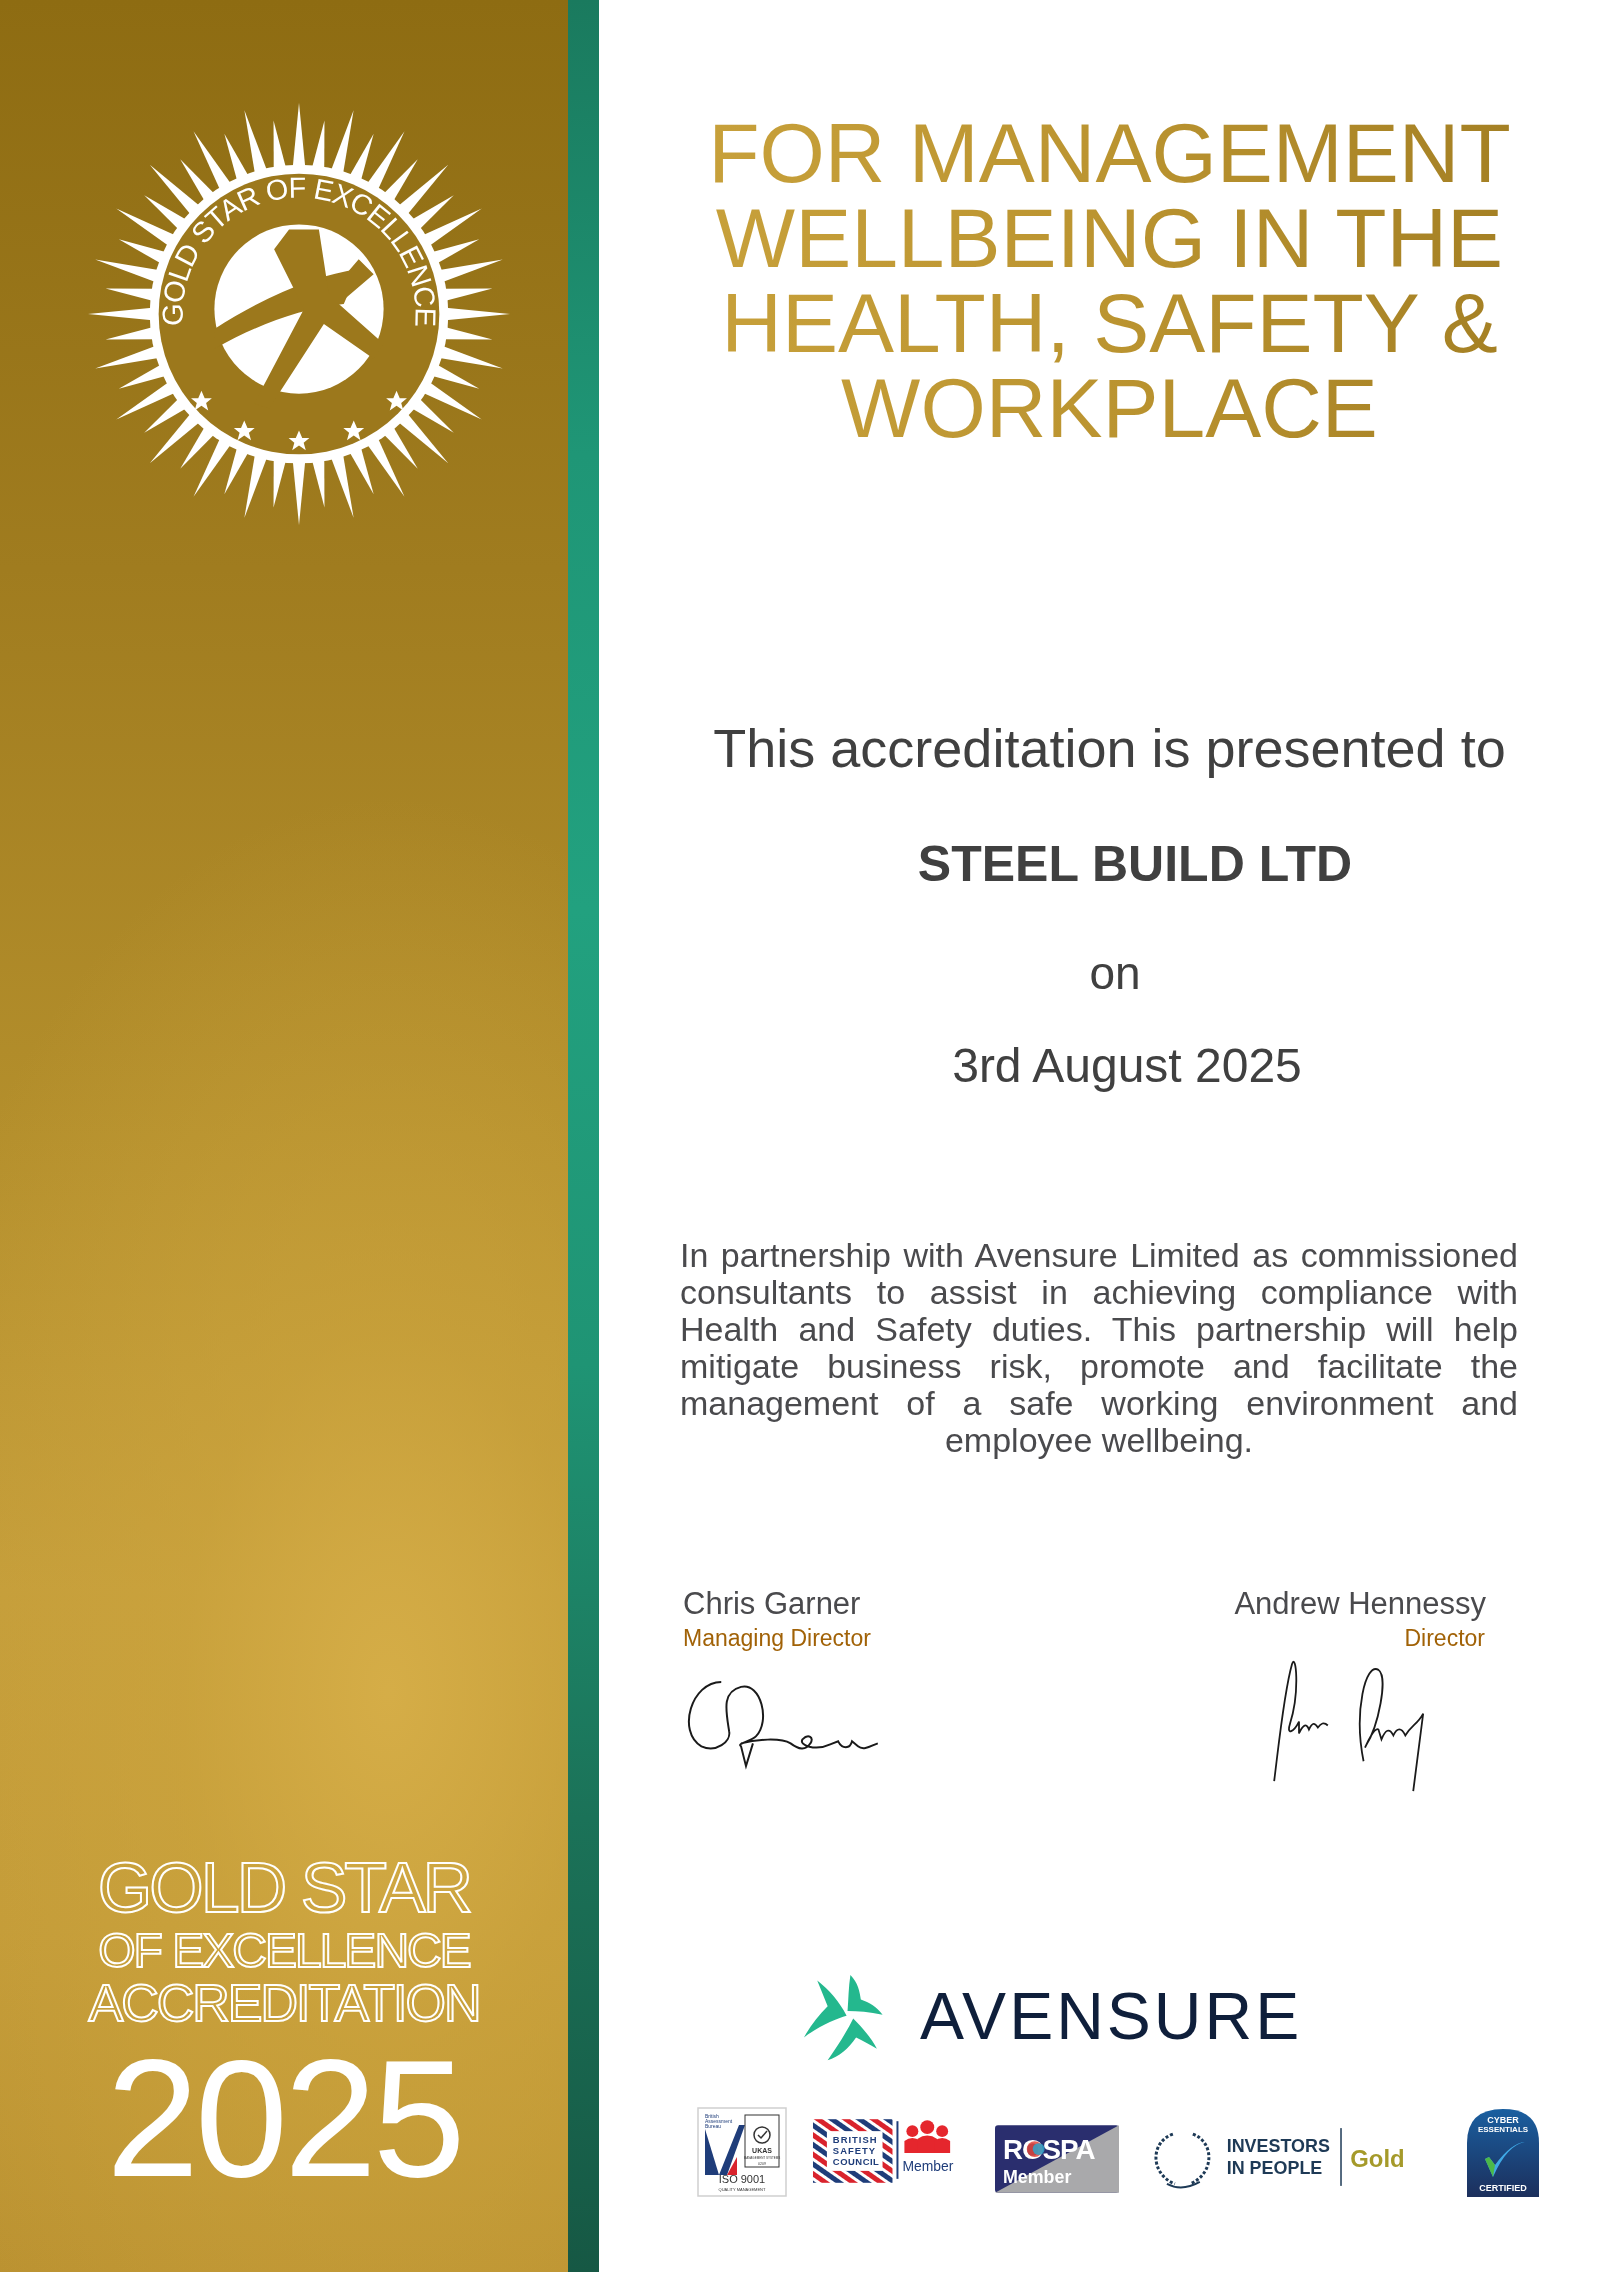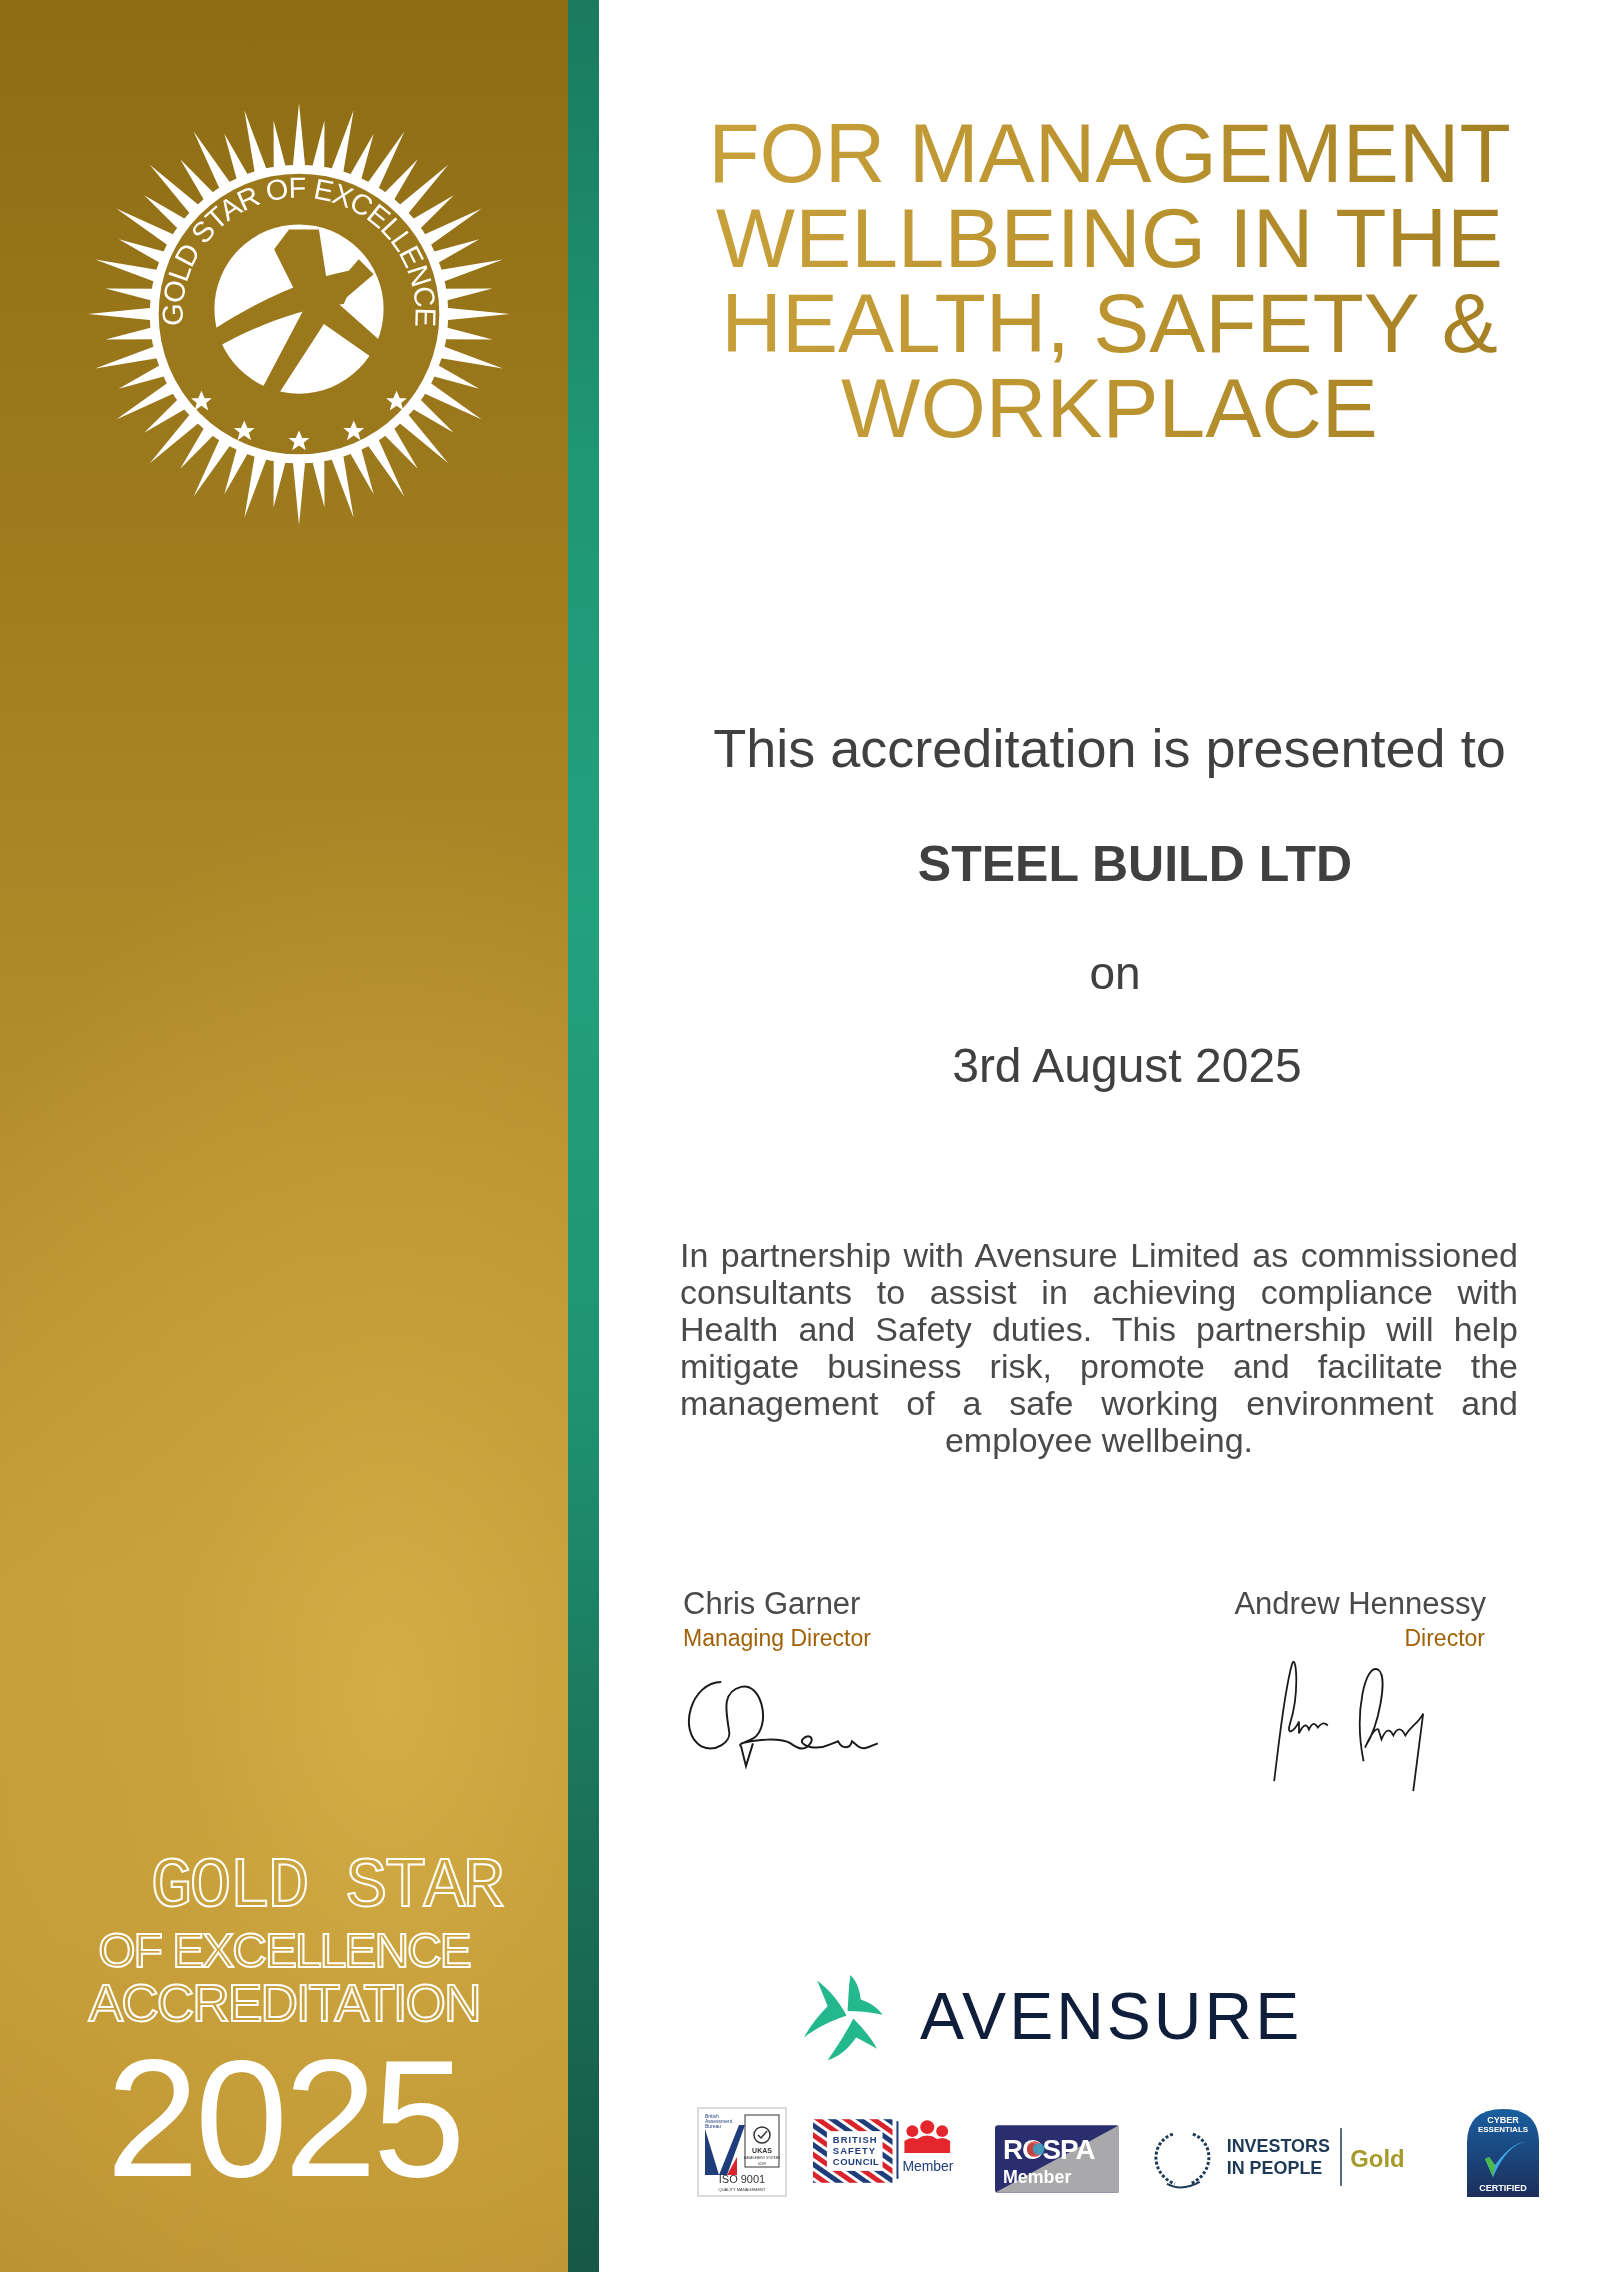--- a/index.html
+++ b/index.html
@@ -6,21 +6,21 @@
   body { width:1620px; height:2273px; position:relative; overflow:hidden; background:#ffffff;
          font-family:"Liberation Sans", sans-serif; }
   .gold-panel { position:absolute; left:0; top:0; width:568px; height:2273px;
     background:
       radial-gradient(ellipse 517px 896px at 388px 1692px, rgba(214,174,72,0.95) 0%, rgba(205,165,62,0.6) 40%, rgba(190,150,50,0) 100%),
       linear-gradient(180deg, #8e6c12 0%, #a07c1f 25%, #b48f2c 50%, #c49d3a 70%, #c39b38 85%, #bb9231 100%); }
   .teal-strip { position:absolute; left:568px; top:0; width:31px; height:2273px;
     background: linear-gradient(180deg, #1a7a5e 0%, #1f9676 20%, #22a17f 40%, #1f9474 60%, #1b7258 80%, #165844 100%); }
   .seal { position:absolute; left:85px; top:100px; width:428px; height:428px; }
   .panel-text { position:absolute; left:0; width:568px; color:#ffffff; text-align:center; }
-  .pt-line1 { top:1853px; font-size:70px; font-weight:100; letter-spacing:-3px; line-height:70px; -webkit-text-stroke:0; font-family:Liberation Mono, monospace;margin-left:42px; }
+  .pt-line1 { top:1853px; font-size:70px; font-weight:100; letter-spacing:-3px; line-height:70px; -webkit-text-stroke:0; font-family:Liberation Sans, sans-serif; }
   .pt-line2 { top:1925px; font-size:48px; letter-spacing:-2px; line-height:52px; }
   .pt-line3 { top:1977px; font-size:52px; letter-spacing:-2px; line-height:52px; }
   .pt-year  { top:2035px; font-size:167px; line-height:167px; letter-spacing:-4px; }
   .thin { color:transparent; -webkit-text-stroke:2px #ffffff; font-weight:400; }
 
   .title { position:absolute; left:647px; width:925px; top:111px; text-align:center;
     font-size:84px; line-height:85px; color:#b8902e;
     background:linear-gradient(90deg, #c9a23c 0%, #bb9430 50%, #a17d22 100%);
     -webkit-background-clip:text; background-clip:text; -webkit-text-fill-color:transparent; }
   .title div { white-space:nowrap; }

